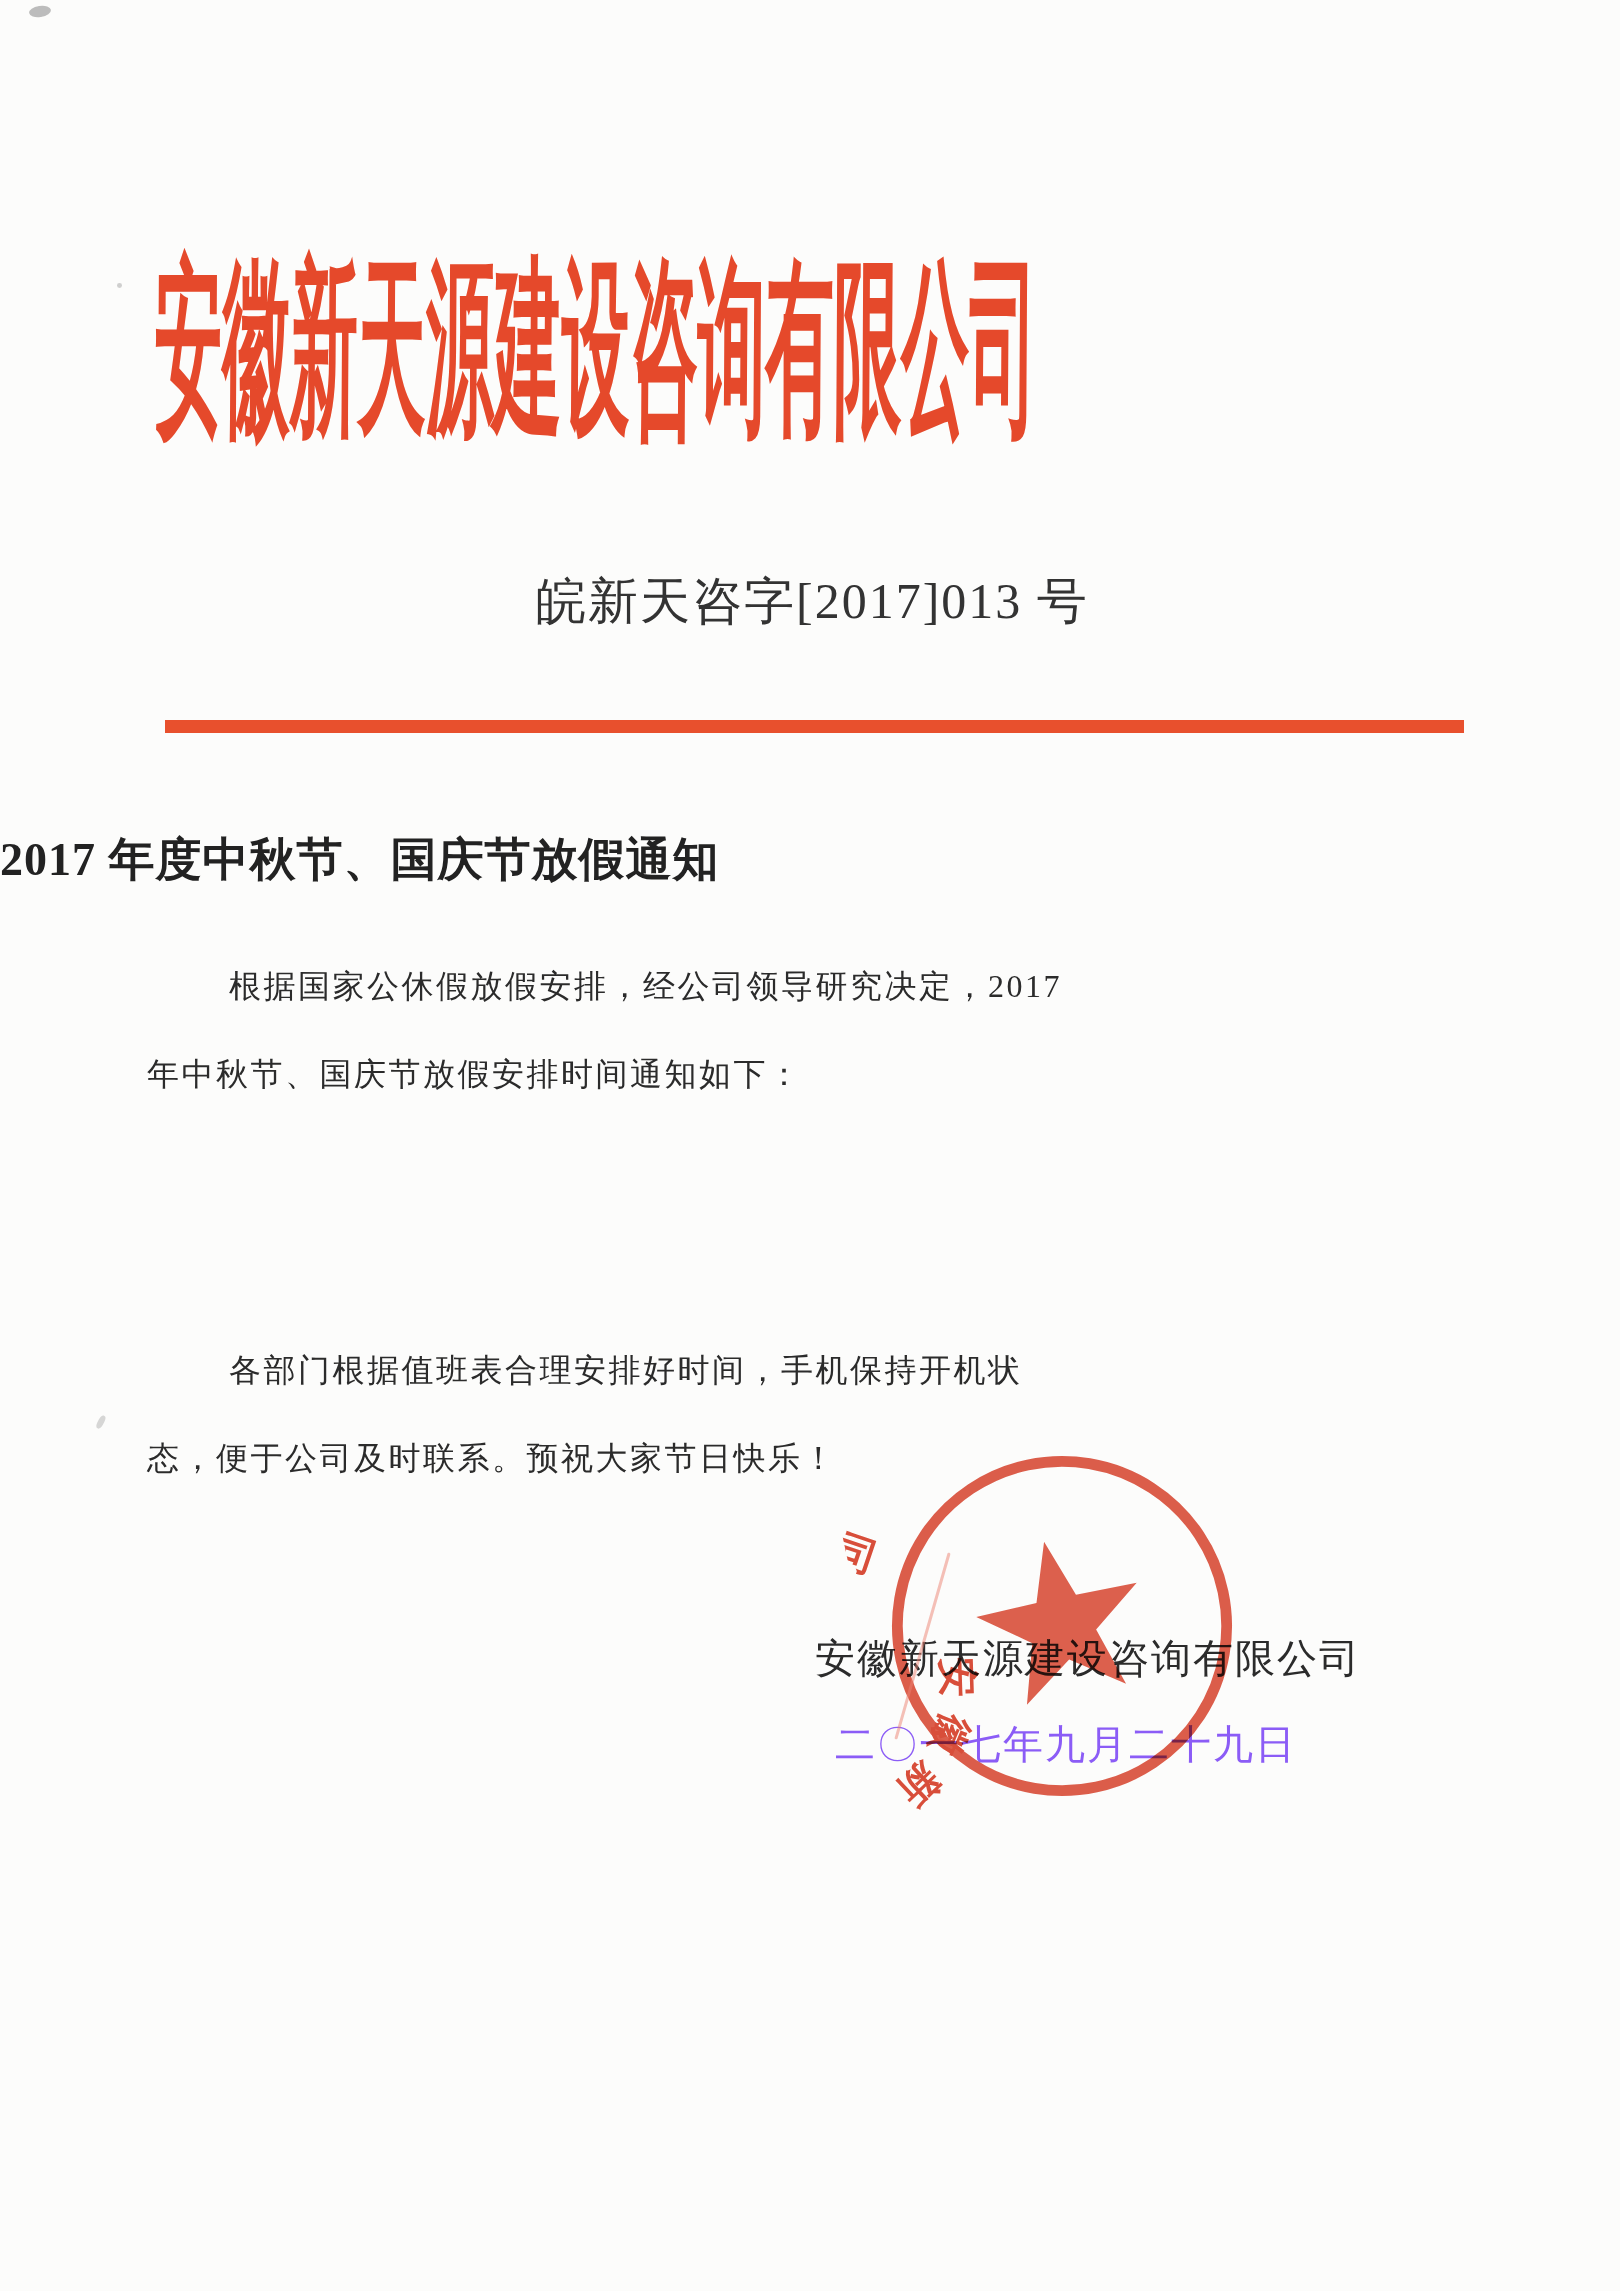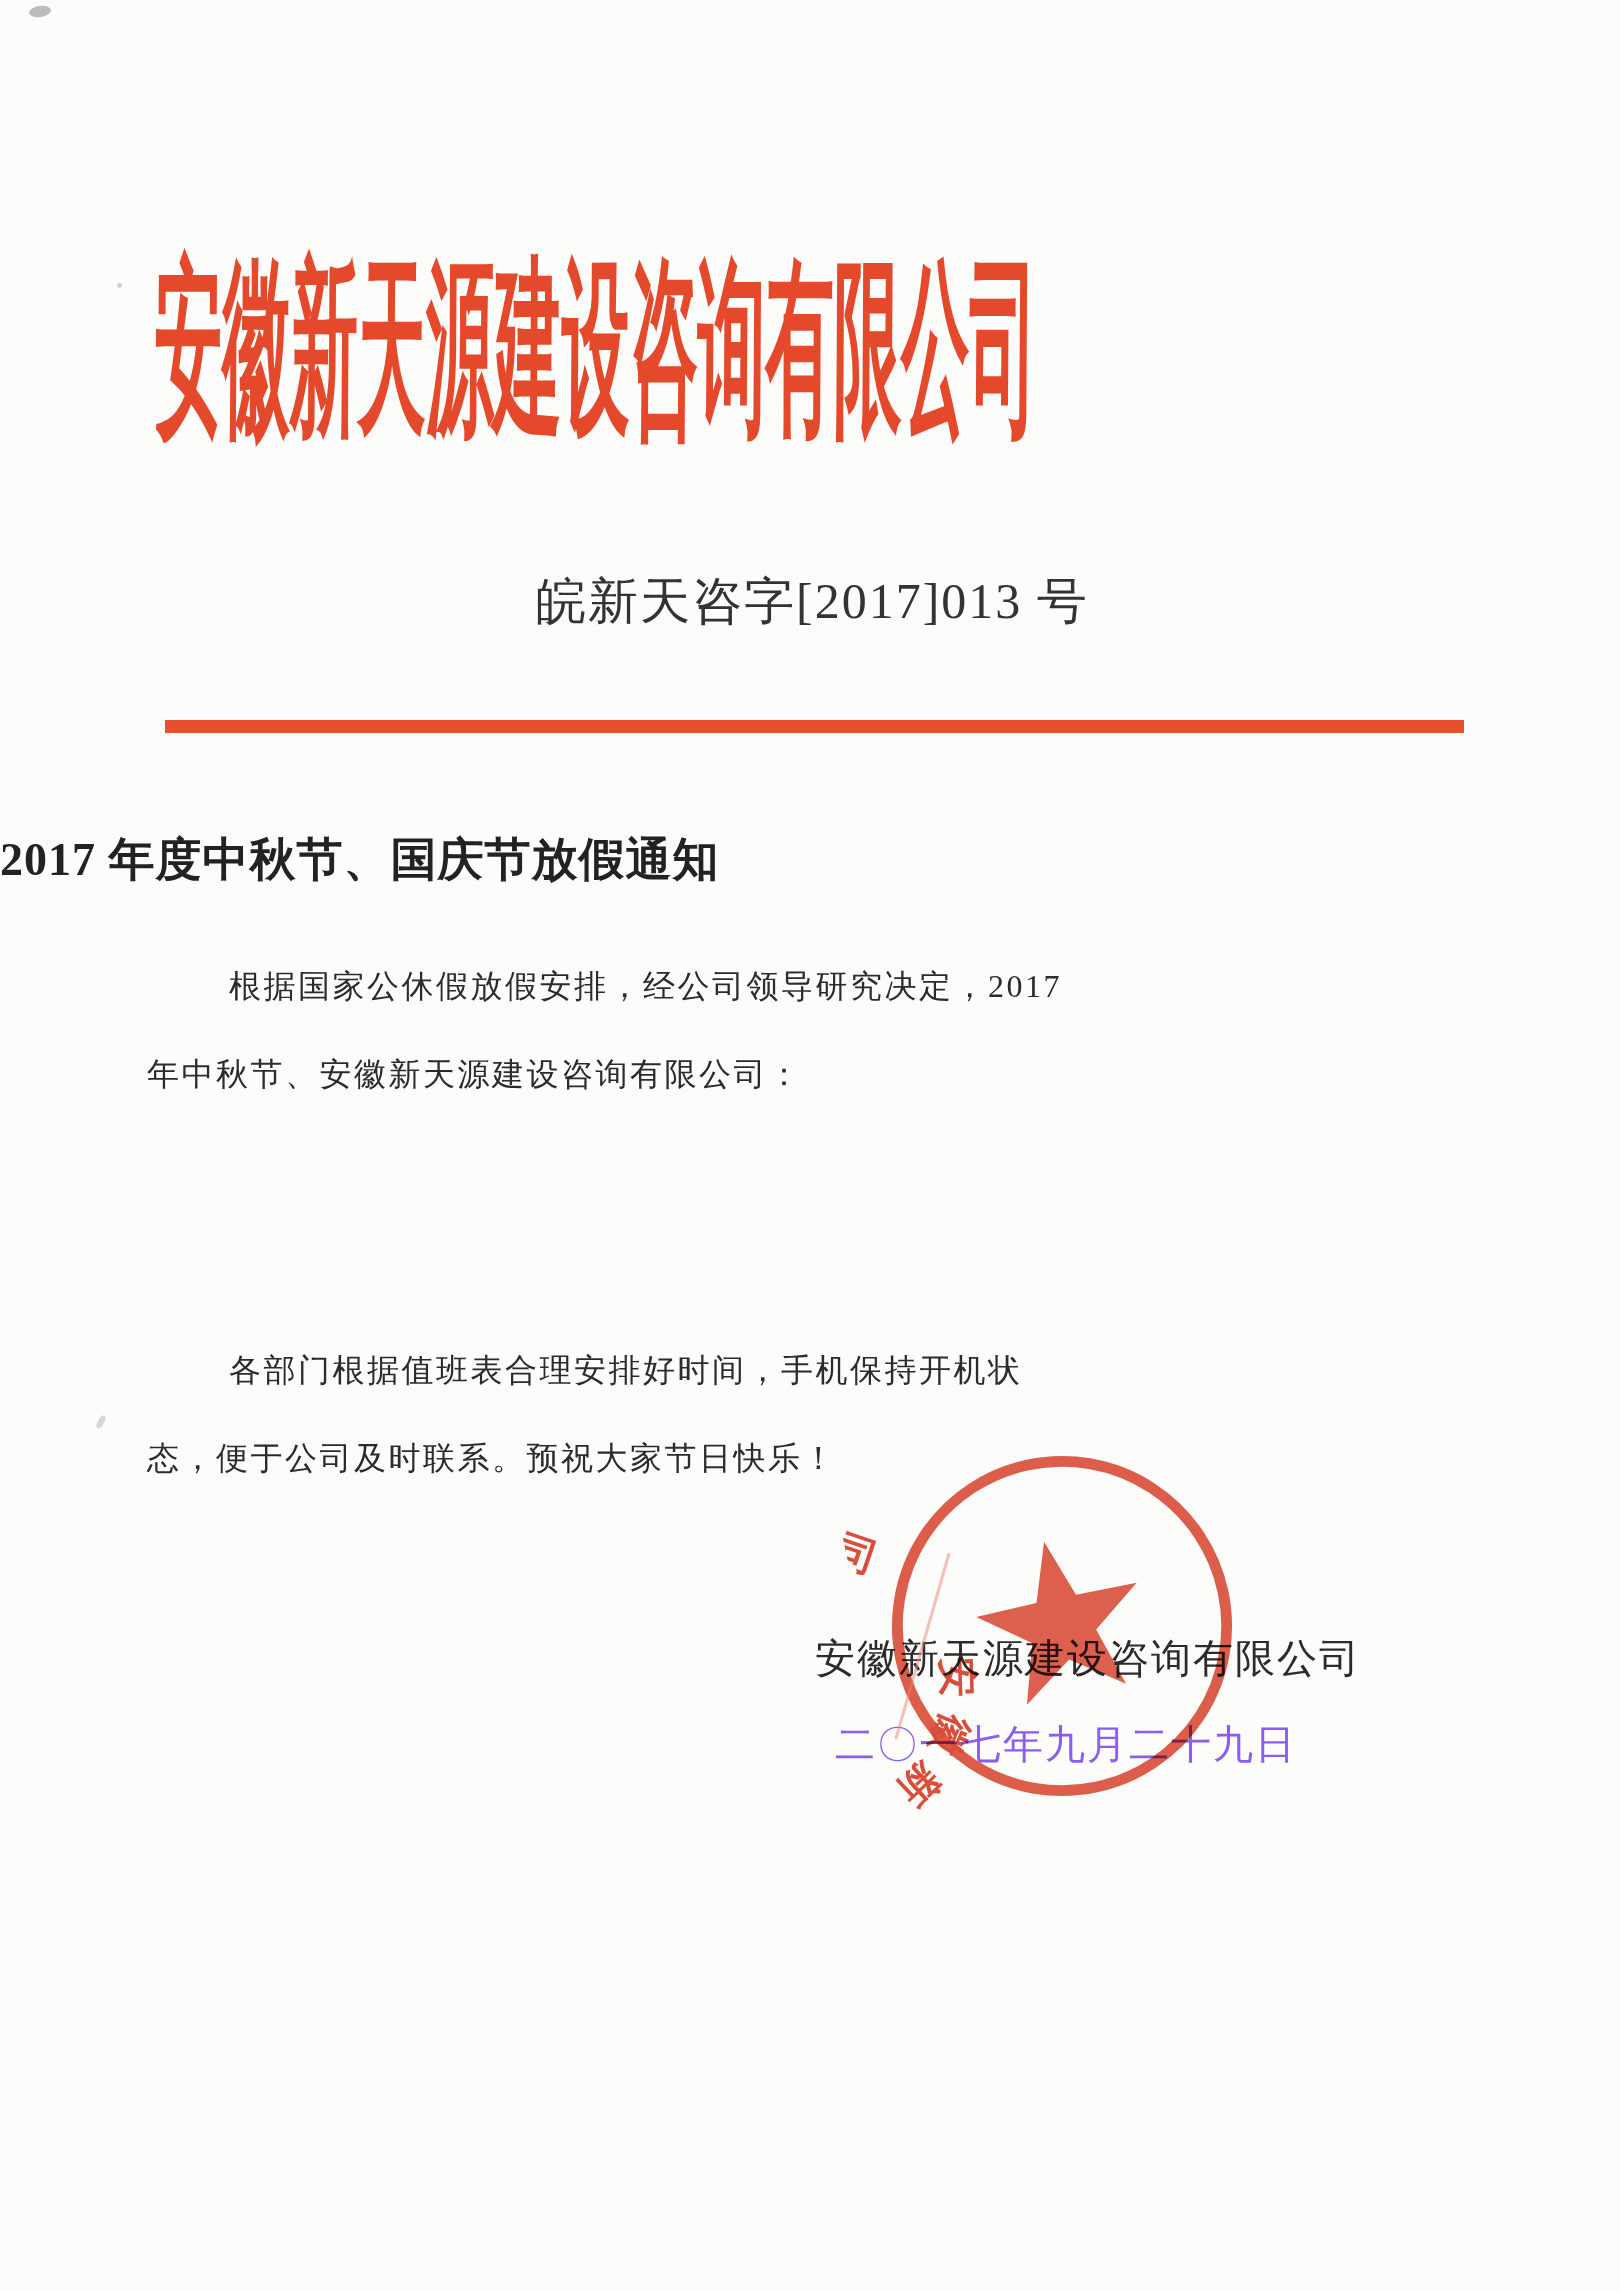--- a/index.html
+++ b/index.html
@@ -81,21 +81,21 @@
   <div class="logo">安徽新天源建设咨询有限公司</div>
 
   <div class="docnum">皖新天咨字[2017]013 号</div>
 
   <div class="rule"></div>
 
   <div class="title">2017 年度中秋节、国庆节放假通知</div>
 
   <div class="bodyblock block-a">
     <div class="bline indent">根据国家公休假放假安排，经公司领导研究决定，2017</div>
-    <div class="bline">年中秋节、安徽新天源建设咨询有限公司：</div>
+    <div class="bline">年中秋节、国庆节放假安排时间通知如下：</div>
   </div>
 
   <div class="bodyblock block-b">
     <div class="bline indent">各部门根据值班表合理安排好时间，手机保持开机状</div>
     <div class="bline">态，便于公司及时联系。预祝大家节日快乐！</div>
   </div>
 
   <div class="sig-company">安徽新天源建设咨询有限公司</div>
 
   <div class="sig-date">二〇一七年九月二十九日</div>

